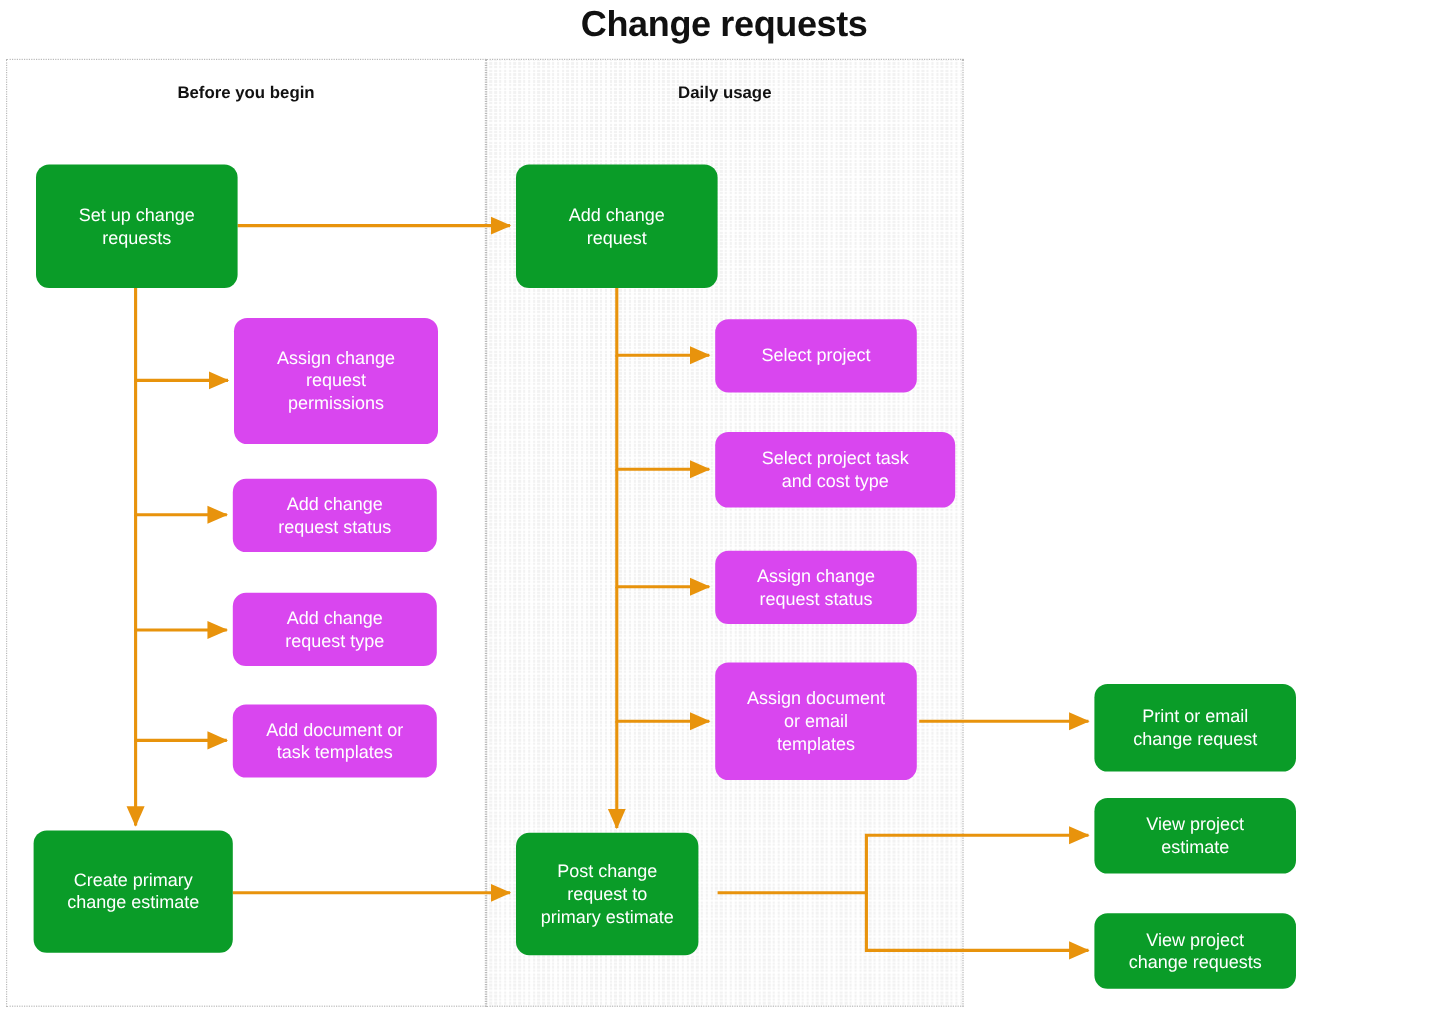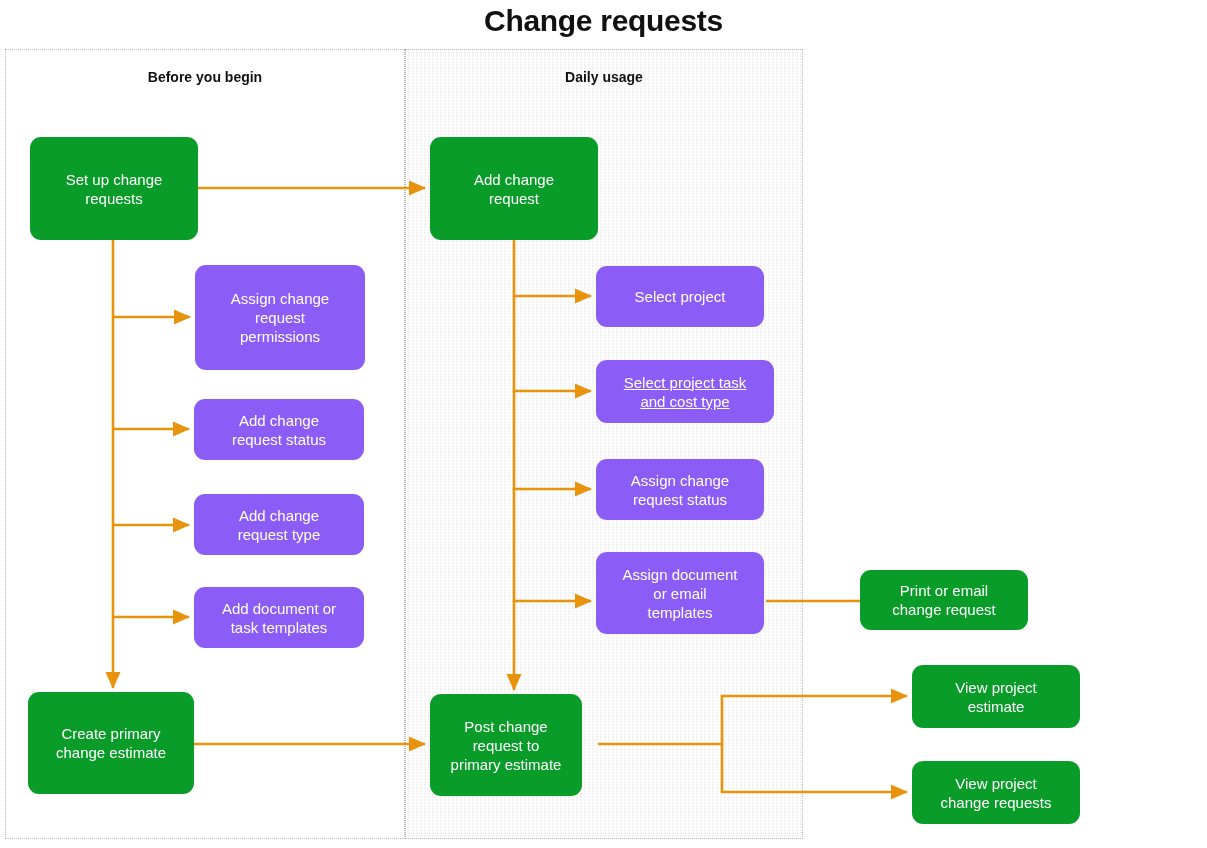--- a/index.html
+++ b/index.html
@@ -99,21 +99,21 @@
     border-radius: 11px;
     color: #ffffff;
     font-size: 15px;
     line-height: 19px;
     padding: 4px 8px;
     box-sizing: border-box;
     z-index: 4;
   }
   .node span { display: block; white-space: pre-line; }
   .node.green { background: #0a9c28; }
-  .node.blue  { background: #8b5cf6; }
+  .node.blue  { background: #d946ef; }
 </style>
 </head>
 <body>
 
 <div id="stage">
 
   <div id="diagram-title">Change requests</div>
 
   <div id="lanes">
     <div class="lane" id="lane-before">
@@ -190,40 +190,40 @@
 change estimate</span>
   </div>
 
   <div class="node green" style="left:430px; top:137px; width:168px; height:103px;">
     <span>Add change
 request</span>
   </div>
   <div class="node blue" style="left:596px; top:266px; width:168px; height:61px;">
     <span>Select project</span>
   </div>
-  <div class="node blue" style="left:596px; top:360px; width:178px; height:63px;text-decoration:underline;">
+  <div class="node blue" style="left:596px; top:360px; width:200px; height:63px;">
     <span>Select project task
 and cost type</span>
   </div>
   <div class="node blue" style="left:596px; top:459px; width:168px; height:61px;">
     <span>Assign change
 request status</span>
   </div>
-  <div class="node blue" style="left:596px; top:552px; width:168px; height:82px;">
+  <div class="node blue" style="left:596px; top:552px; width:168px; height:98px;">
     <span>Assign document
 or email
 templates</span>
   </div>
   <div class="node green" style="left:430px; top:694px; width:152px; height:102px;">
     <span>Post change
 request to
 primary estimate</span>
   </div>
 
-  <div class="node green" style="left:860px; top:570px; width:168px; height:60px;">
+  <div class="node green" style="left:912px; top:570px; width:168px; height:73px;">
     <span>Print or email
 change request</span>
   </div>
   <div class="node green" style="left:912px; top:665px; width:168px; height:63px;">
     <span>View project
 estimate</span>
   </div>
   <div class="node green" style="left:912px; top:761px; width:168px; height:63px;">
     <span>View project
 change requests</span>

